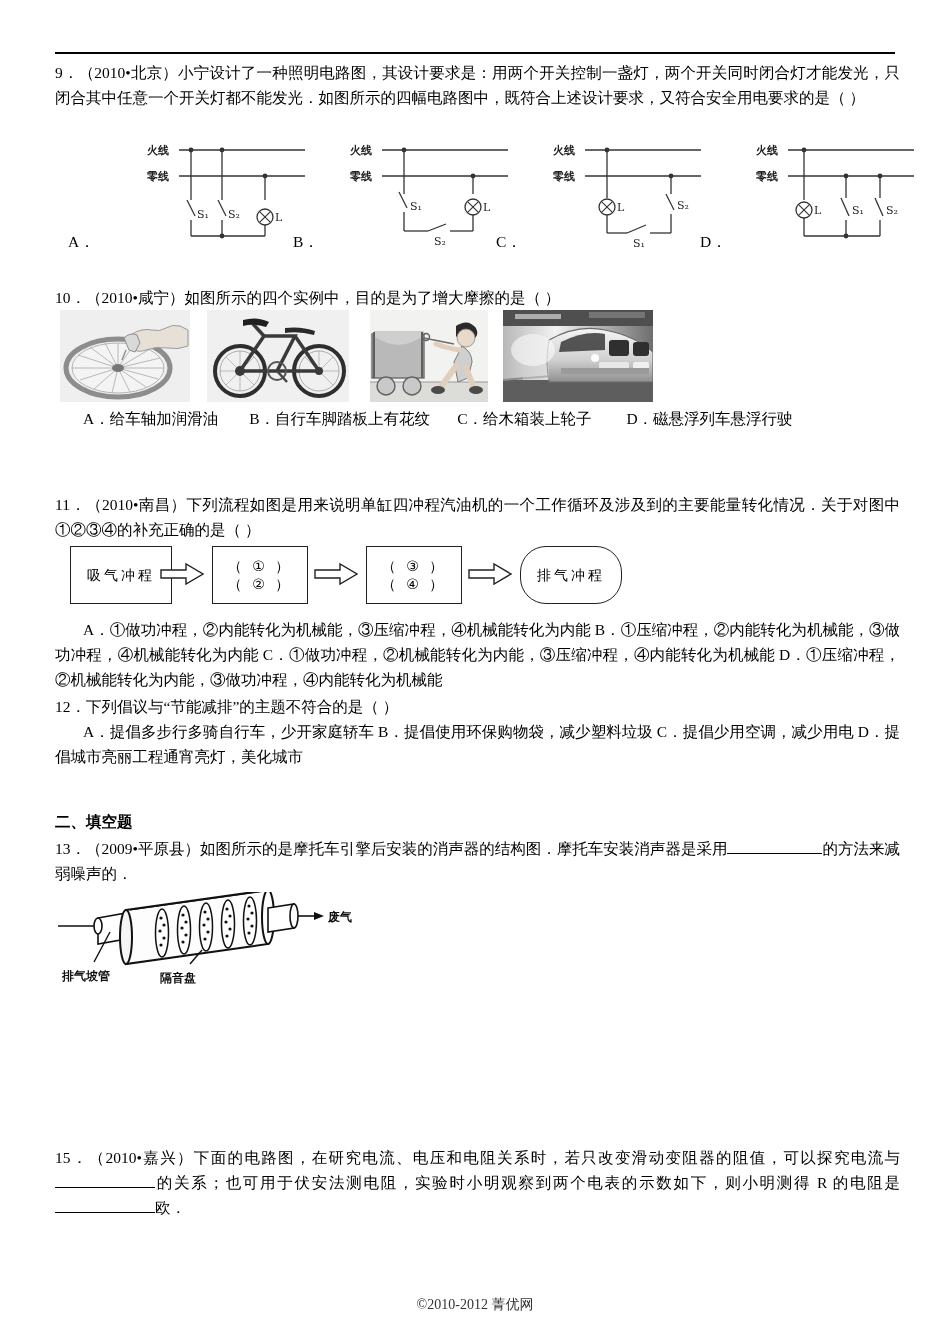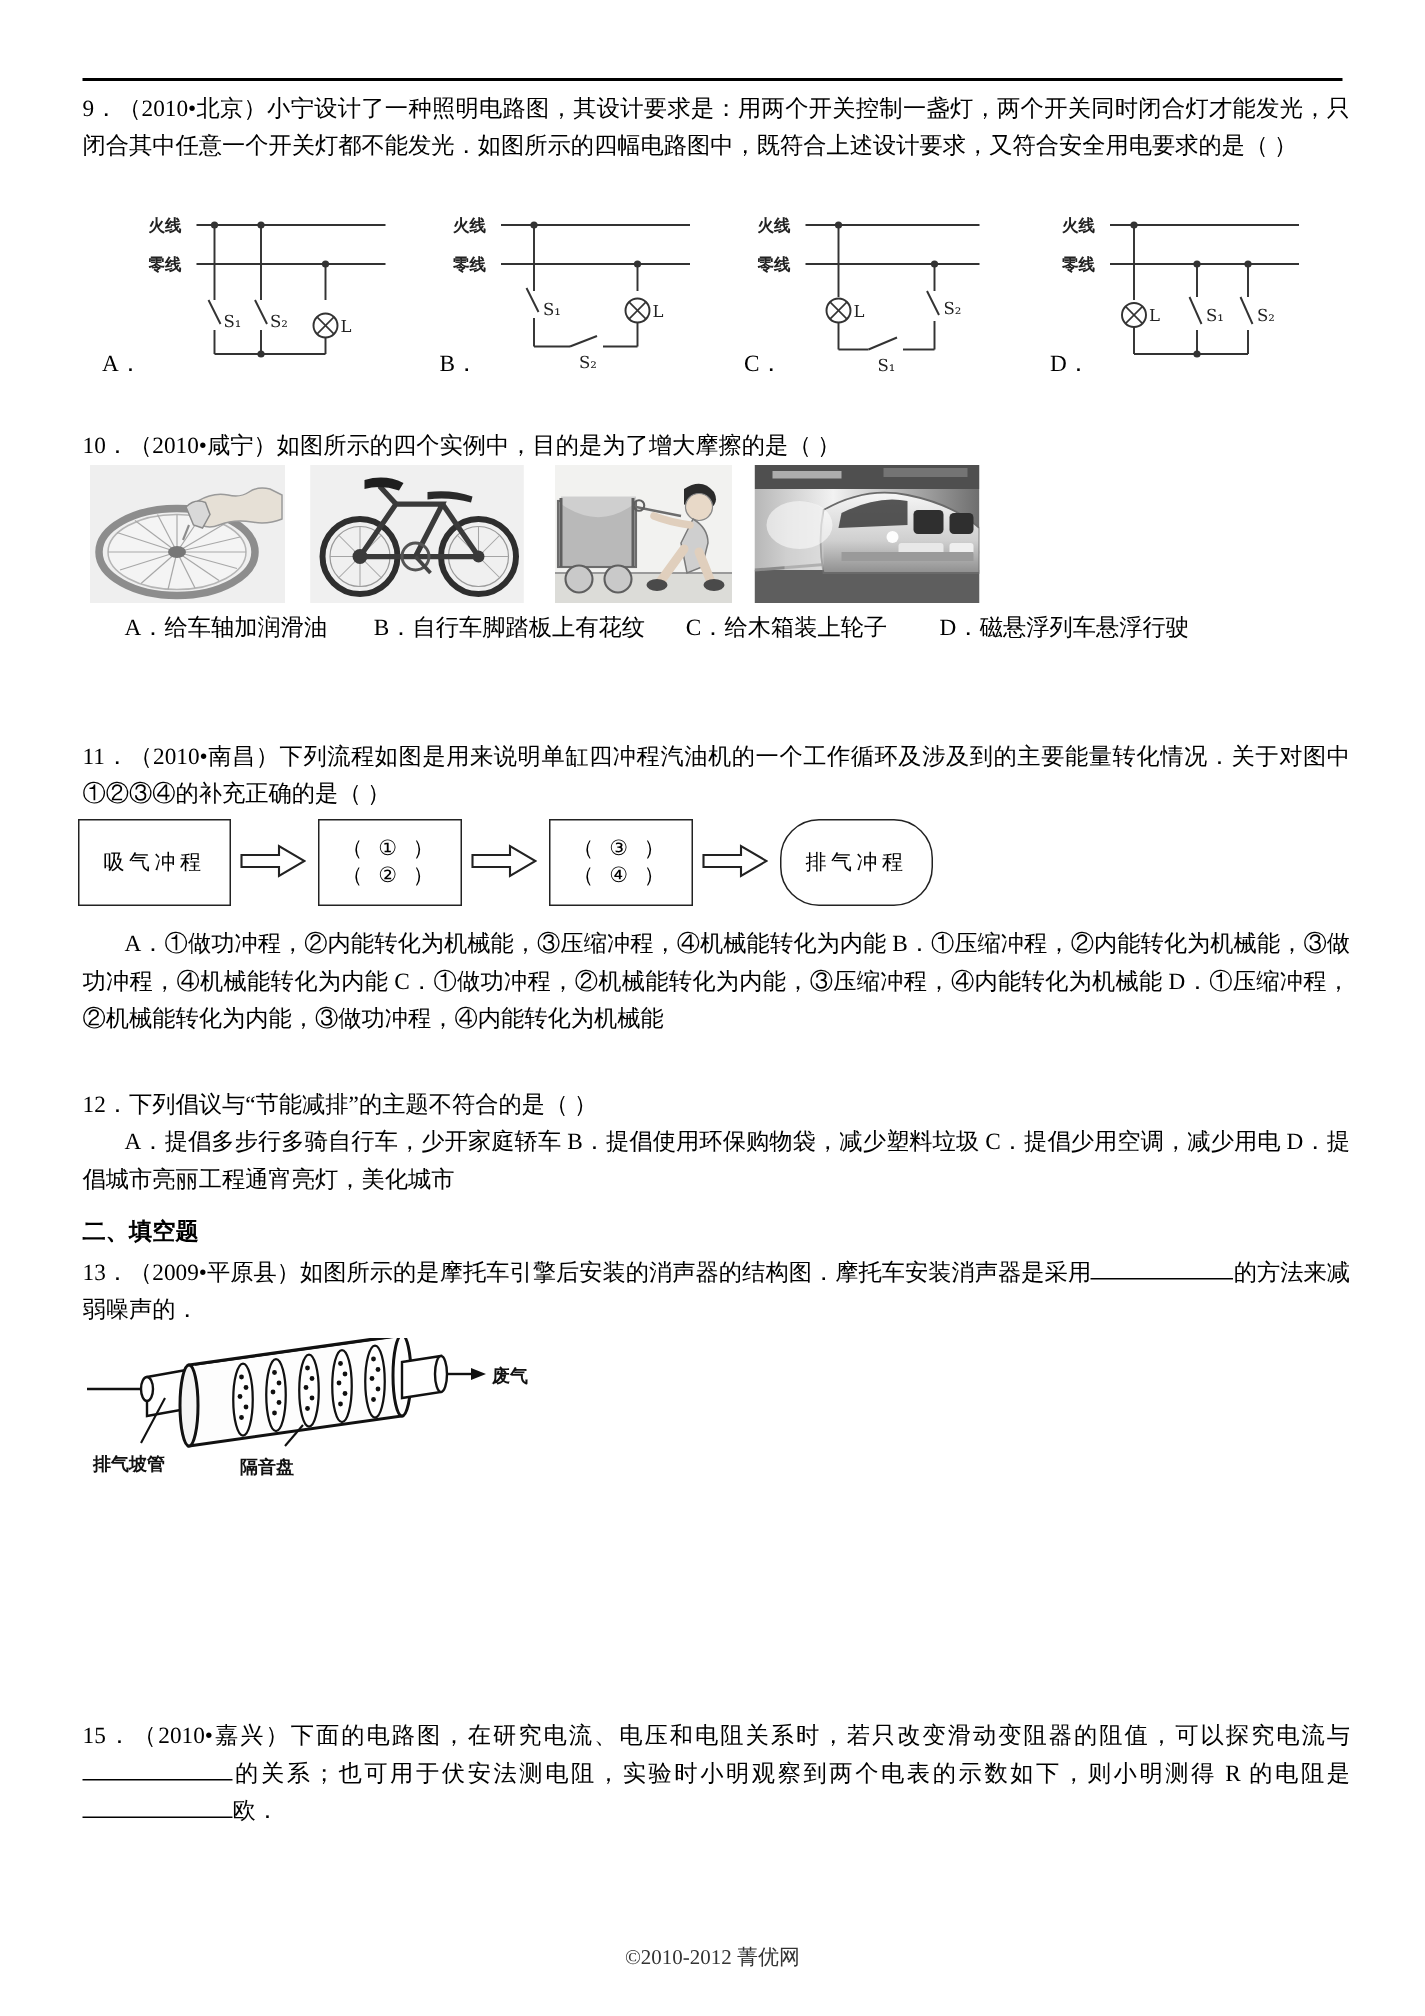--- a/index.html
+++ b/index.html
@@ -72,20 +72,21 @@
     left: 55px;
     top: 132px;
     width: 845px;
     height: 122px;
   }
   .circ {
     position: absolute;
     top: 0;
     width: 205px;
     height: 118px;
+    margin-left: 48px;
   }
   .circ svg { display: block; }
   .opt-label {
     position: absolute;
     font-size: 15.5px;
     top: 232px;
   }
 
   
   .photo-strip {
@@ -429,21 +430,21 @@
       &nbsp;&nbsp;&nbsp;&nbsp;&nbsp;&nbsp;&nbsp;
       <span>D．磁悬浮列车悬浮行驶</span>
     </p>
   </div>
 
   <div class="q-block" style="top:492px;">
     <p class="q-text">11．（2010•南昌）下列流程如图是用来说明单缸四冲程汽油机的一个工作循环及涉及到的主要能量转化情况．关于对图中①②③④的补充正确的是（      ）</p>
   </div>
 
   <div class="flow">
-    <div class="flow-box" style="left:0px;width:100px;">
+    <div class="flow-box" style="left:18px;width:100px;">
       <span class="ln">吸气冲程</span>
     </div>
     <div class="arrow" style="left:108px;">
       <svg width="44" height="24" viewBox="0 0 44 24">
         <polygon points="1,8 26,8 26,2 43,12 26,22 26,16 1,16" fill="#fff" stroke="#222" stroke-width="1.4"></polygon>
       </svg>
     </div>
     <div class="flow-box" style="left:160px;width:94px;">
       <span class="ln">（  ①  ）</span>
       <span class="ln">（  ②  ）</span>
@@ -464,21 +465,21 @@
     </div>
     <div class="flow-box" style="left:468px;width:100px;border-radius:26px;">
       <span class="ln">排气冲程</span>
     </div>
   </div>
 
   <div class="q-block" style="top:617px;">
     <p class="q-text indent">A．①做功冲程，②内能转化为机械能，③压缩冲程，④机械能转化为内能        B．①压缩冲程，②内能转化为机械能，③做功冲程，④机械能转化为内能        C．①做功冲程，②机械能转化为内能，③压缩冲程，④内能转化为机械能        D．①压缩冲程，②机械能转化为内能，③做功冲程，④内能转化为机械能</p>
   </div>
 
-  <div class="q-block" style="top:724px;">
+  <div class="q-block" style="top:694px;">
     <p class="q-text">12．下列倡议与“节能减排”的主题不符合的是（      ）</p>
     <p class="q-text indent">A．提倡多步行多骑自行车，少开家庭轿车        B．提倡使用环保购物袋，减少塑料垃圾        C．提倡少用空调，减少用电        D．提倡城市亮丽工程通宵亮灯，美化城市</p>
   </div>
 
   <div class="sec-head" style="top:811px;text-align:right;">二、填空题</div>
 
   <div class="q-block" style="top:836px;">
     <p class="q-text">
       <span>13．（2009•平原县）如图所示的是摩托车引擎后安装的消声器的结构图．摩托车安装消声器是采用</span><span class="blank" style="width:95px;"></span><span>的方法来减弱噪声的．</span>
     </p>

